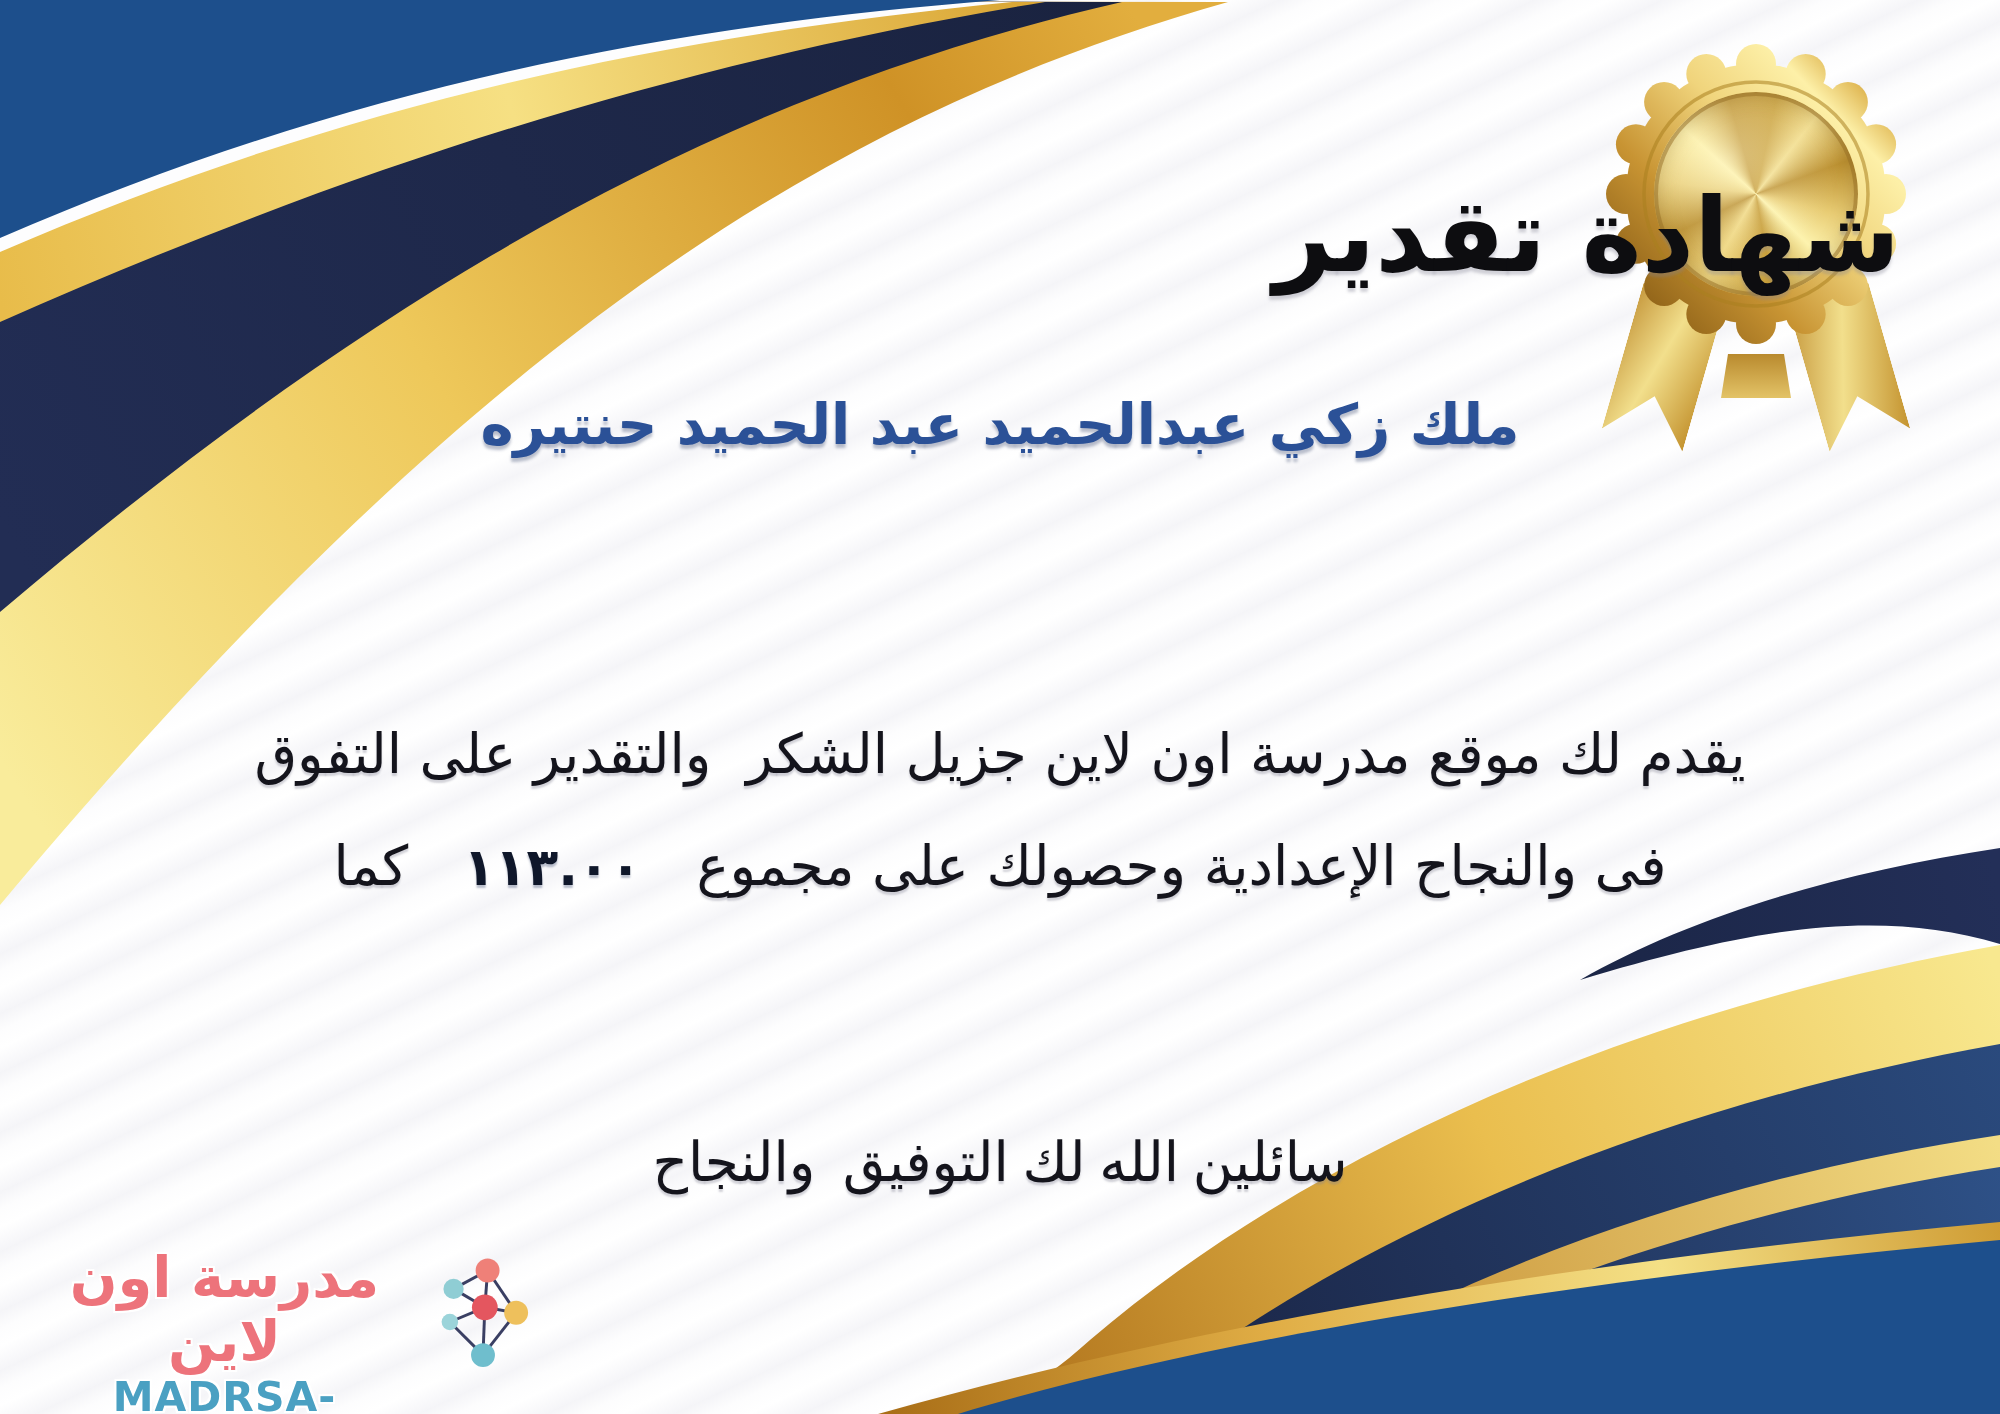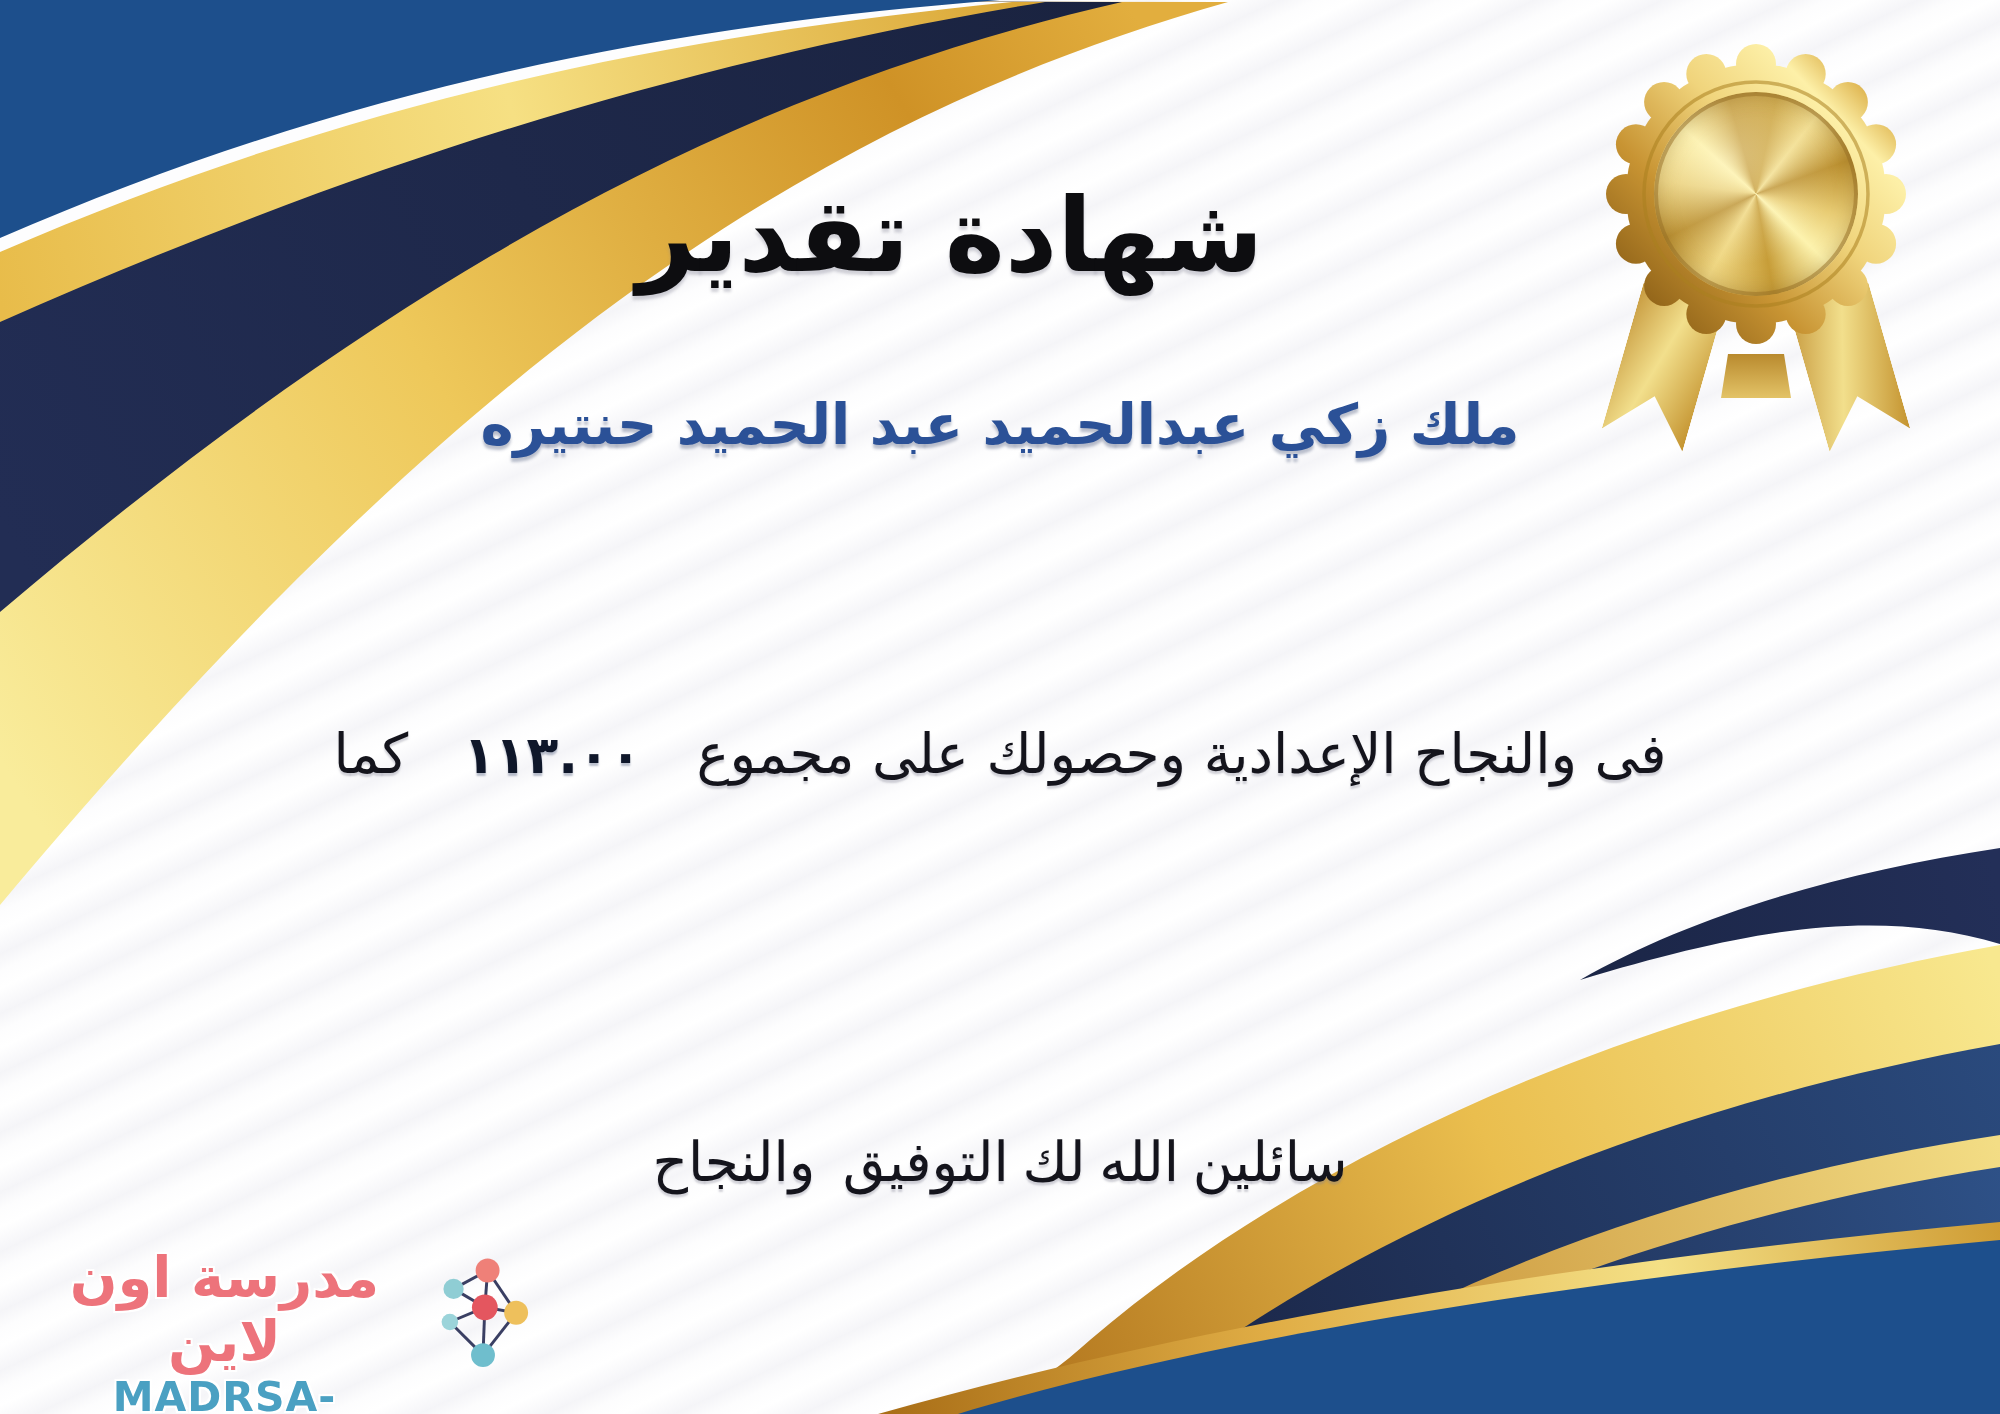--- a/index.html
+++ b/index.html
@@ -12,21 +12,21 @@
     position:absolute;inset:0;
     background:repeating-linear-gradient(155deg,
       #f1f1f5 0px,#fcfcfd 16px,#ffffff 32px,#f2f2f6 54px);
     opacity:.75;
   }
   svg.decor{position:absolute;left:0;top:0;width:2000px;height:1414px;}
 
   
   .title{
     position:absolute;top:108px;left:0;width:1900px;
-    text-align:center;direction:rtl;
+    direction:rtl;
     font-size:102px;font-weight:bold;color:#0d0d10;
     text-shadow:0 4px 3px rgba(130,130,145,.35);
   }
   .recipient{
     position:absolute;top:392px;left:0;width:2000px;
     text-align:center;direction:rtl;
     font-size:56px;font-weight:bold;color:#2b5197;
     text-shadow:0 4px 3px rgba(30,45,90,.3);
   }
   .body-text{
@@ -192,20 +192,21 @@
     <circle cx="156" cy="152" r="112" fill="none" stroke="#a9801f" stroke-opacity="0.55" stroke-width="3.5"></circle>
   </svg>
   <div class="medal-disc"></div>
 </div>
 
 <h1 class="title">شهادة تقدير</h1>
 
 <div class="recipient">ملك زكي عبدالحميد عبد الحميد حنتيره</div>
 
 <div class="body-text">
+  <p>يقدم لك موقع مدرسة اون لاين جزيل الشكر &nbsp;والتقدير على التفوق</p>
   <p><span>فى والنجاح الإعدادية وحصولك على مجموع</span><span class="score">١١٣.٠٠</span><span>كما</span></p>
 </div>
 
 <div class="closing">سائلين الله لك التوفيق &nbsp;والنجاح</div>
 
 <div class="footer-logo">
   <div class="logo-text">
     <div class="logo-arabic">مدرسة اون لاين</div>
     <div class="logo-domain">MADRSA-ONLINE.COM</div>
   </div>

